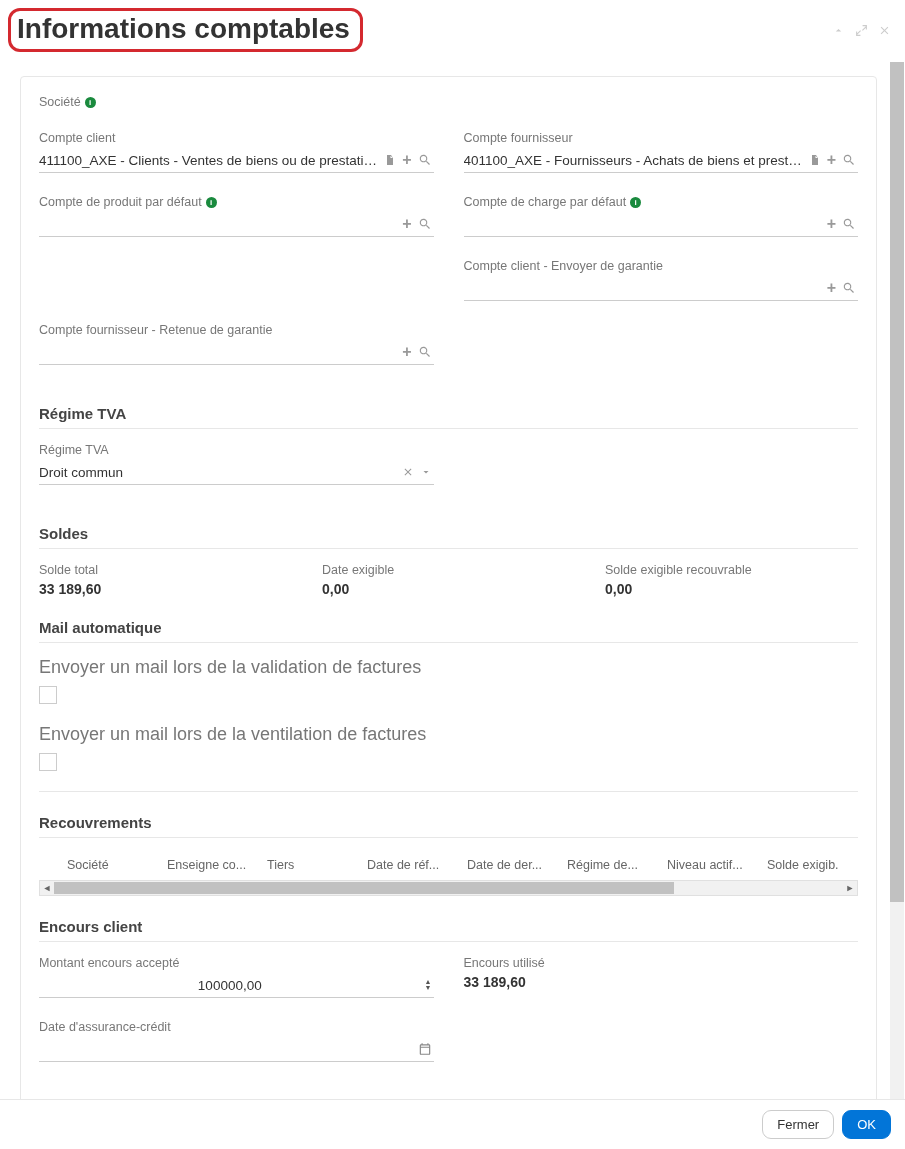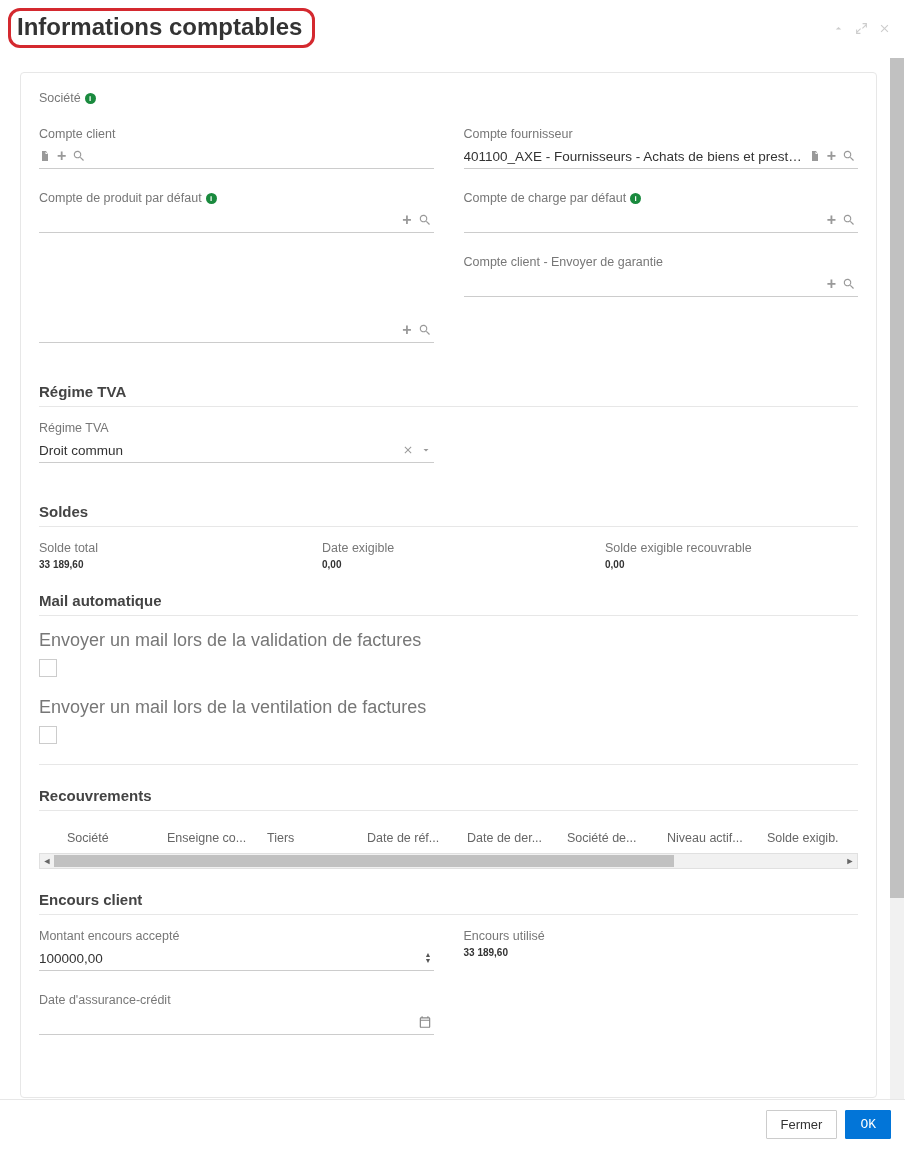--- a/index.html
+++ b/index.html
@@ -1,19 +1,19 @@
 <!DOCTYPE html>
 <html><head>
 <meta charset="utf-8">
 <style>
   * { box-sizing: border-box; margin: 0; padding: 0; }
   body { font-family: -apple-system, BlinkMacSystemFont, "Segoe UI", Helvetica, Arial, sans-serif; font-size: 13px; color: #333; background: #fff; width: 905px; height: 1149px; overflow: hidden; position: relative; }
   
   .modal-header { display: flex; justify-content: space-between; align-items: center; padding: 8px 14px 10px 8px; }
-  .modal-title { font-size: 24px; font-weight: 600; color: #333; border: 3px solid #d4292f; border-radius: 12px; padding: 2px 10px 4px 6px; display: inline-block; }
+  .modal-title { font-size: 28px; font-weight: 600; color: #333; border: 3px solid #d4292f; border-radius: 12px; padding: 2px 10px 4px 6px; display: inline-block; }
   .modal-actions { display: flex; gap: 10px; color: #ccc; }
   .modal-actions svg { width: 13px; height: 13px; cursor: pointer; fill: #ccc; }
   
   .modal-body-wrapper { position: relative; height: 1045px; }
   .scrollbar-track { position: absolute; right: 1px; top: 0; width: 14px; height: 100%; background: #f1f1f1; }
   .scrollbar-thumb { position: absolute; right: 1px; top: 0; width: 14px; height: 840px; background: #c1c1c1; }
   
   .modal-body { padding: 0 22px 0 4px; height: 100%; overflow: hidden; }
   
   .panel { border: 1px solid #e7e7e7; border-radius: 4px; margin: 14px 6px 0 16px; padding: 18px 18px 40px 18px; background: #fff; }
@@ -31,41 +31,41 @@
   .input-value { font-size: 13.5px; color: #333; flex: 1; white-space: nowrap; overflow: hidden; text-overflow: ellipsis; }
   .cursor { border-right: 1px solid #333; padding-right: 1px; }
   .input-icons { display: flex; gap: 6px; align-items: center; color: #999; flex-shrink: 0; }
   .input-icons svg { width: 12px; height: 12px; fill: #999; }
   .input-icons .plus { font-size: 16px; font-weight: bold; line-height: 1; color: #999; }
   .input-icons .mag { width: 14px; height: 14px; }
   
   .section-title { font-size: 15px; font-weight: 600; color: #444; margin: 22px 0 6px 0; }
   .section-hr { border: none; border-top: 1px solid #e7e7e7; margin-bottom: 14px; }
   
-  .value-bold { font-size: 10px; font-weight: 700; color: #333; margin-top: 2px; }
+  .value-bold { font-size: 14px; font-weight: 700; color: #333; margin-top: 2px; }
   
   .checkbox-field { margin-bottom: 20px; }
   .checkbox-label { font-size: 18px; color: #777; margin-bottom: 8px; }
   .checkbox-box { width: 18px; height: 18px; border: 1px solid #ccc; background: #fff; }
   
   .table-header { display: flex; font-size: 12.5px; color: #666; padding: 6px 0 8px 28px; }
   .th { padding-right: 12px; white-space: nowrap; overflow: hidden; text-overflow: ellipsis; }
   .hscroll { position: relative; height: 16px; background: #f1f1f1; border: 1px solid #e0e0e0; display: flex; align-items: center; justify-content: space-between; }
   .hscroll-thumb { position: absolute; left: 14px; top: 1px; height: 12px; width: 620px; background: #c1c1c1; }
   .hscroll-arrow { width: 14px; height: 14px; display: flex; align-items: center; justify-content: center; font-size: 9px; color: #666; z-index: 1; background: #f1f1f1; }
   
   .num-input { text-align: right; }
   .spinner { display: inline-flex; flex-direction: column; font-size: 7px; line-height: 6px; margin-left: 4px; color: #555; }
   
   .calendar-icon svg { width: 14px; height: 14px; fill: #888; }
   
   .modal-footer { position: absolute; bottom: 0; left: 0; right: 0; border-top: 1px solid #e7e7e7; padding: 10px 14px; display: flex; justify-content: flex-end; gap: 8px; background: #fff; }
-  .btn { padding: 6px 14px; font-size: 13px; border-radius: 1px; cursor: pointer; }
+  .btn { padding: 6px 14px; font-size: 13px; border-radius: 9px; cursor: pointer; }
   .btn-default { background: #fff; border: 1px solid #ccc; color: #333; }
-  .btn-primary { background: #0275d8; border: 1px solid #0275d8; color: #fff; font-family: Liberation Mono, monospace; }
+  .btn-primary { background: #0275d8; border: 1px solid #0275d8; color: #fff; }
 </style>
 </head>
 <body>
 
 <div class="modal-header">
   <span class="modal-title">Informations comptables</span>
   <div class="modal-actions">
     <svg viewBox="0 0 24 24">
         <path d="M7 14l5-5 5 5z"></path>
       </svg>
@@ -95,20 +95,21 @@
           </div>
         </div>
         <div class="col"></div>
       </div>
 
       <div class="row">
         <div class="col">
           <div class="field">
             <div class="field-label">Compte client</div>
             <div class="input-line">
+              <span class="input-value">411100_AXE - Clients - Ventes de biens ou de prestations</span>
               <span class="input-icons">
                 <svg viewBox="0 0 24 24">
                     <path d="M14 2H6v20h12V8l-4-6zm-1 7V3.5L17.5 8H13z"></path>
                   </svg>
                 <span class="plus">+</span>
                 <svg class="mag" viewBox="0 0 24 24">
                     <path d="M15.5 14h-.8l-.3-.3a6.5 6.5 0 10-.7.7l.3.3v.8l5 5 1.5-1.5-5-5zm-6 0a4.5 4.5 0 110-9 4.5 4.5 0 010 9z"></path>
                   </svg>
               </span>
             </div>
@@ -184,20 +185,21 @@
                   </svg>
               </span>
             </div>
           </div>
         </div>
       </div>
 
       <div class="row">
         <div class="col">
           <div class="field">
+            <div class="field-label">Compte fournisseur - Retenue de garantie</div>
             <div class="input-line">
               <span class="input-value"></span>
               <span class="input-icons">
                 <span class="plus">+</span>
                 <svg class="mag" viewBox="0 0 24 24">
                     <path d="M15.5 14h-.8l-.3-.3a6.5 6.5 0 10-.7.7l.3.3v.8l5 5 1.5-1.5-5-5zm-6 0a4.5 4.5 0 110-9 4.5 4.5 0 010 9z"></path>
                   </svg>
               </span>
             </div>
           </div>
@@ -258,38 +260,38 @@
       <hr class="section-hr">
 
       <div class="section-title">Recouvrements</div>
       <hr class="section-hr">
       <div class="table-header">
         <div class="th" style="width:100px">Société</div>
         <div class="th" style="width:100px">Enseigne co...</div>
         <div class="th" style="width:100px">Tiers</div>
         <div class="th" style="width:100px">Date de réf...</div>
         <div class="th" style="width:100px">Date de der...</div>
-        <div class="th" style="width:100px">Société de...</div>
+        <div class="th" style="width:100px">Régime de...</div>
         <div class="th" style="width:100px">Niveau actif...</div>
         <div class="th" style="width:90px">Solde exigib.</div>
       </div>
       <div class="hscroll">
         <div class="hscroll-arrow">◄</div>
         <div class="hscroll-thumb"></div>
         <div class="hscroll-arrow">►</div>
       </div>
 
       <div class="section-title">Encours client</div>
       <hr class="section-hr">
       <div class="row">
         <div class="col">
           <div class="field">
             <div class="field-label">Montant encours accepté</div>
             <div class="input-line">
-              <span class="input-value num-input" style="text-align:left;width:100%"><span>100000,00</span></span>
+              <span class="input-value num-input" style="text-align:center;width:100%"><span>100000,00</span></span>
               <span class="spinner">
                   <span>▲</span>
                   <span>▼</span>
                 </span>
             </div>
           </div>
         </div>
         <div class="col">
           <div class="field">
             <div class="field-label">Encours utilisé</div>

